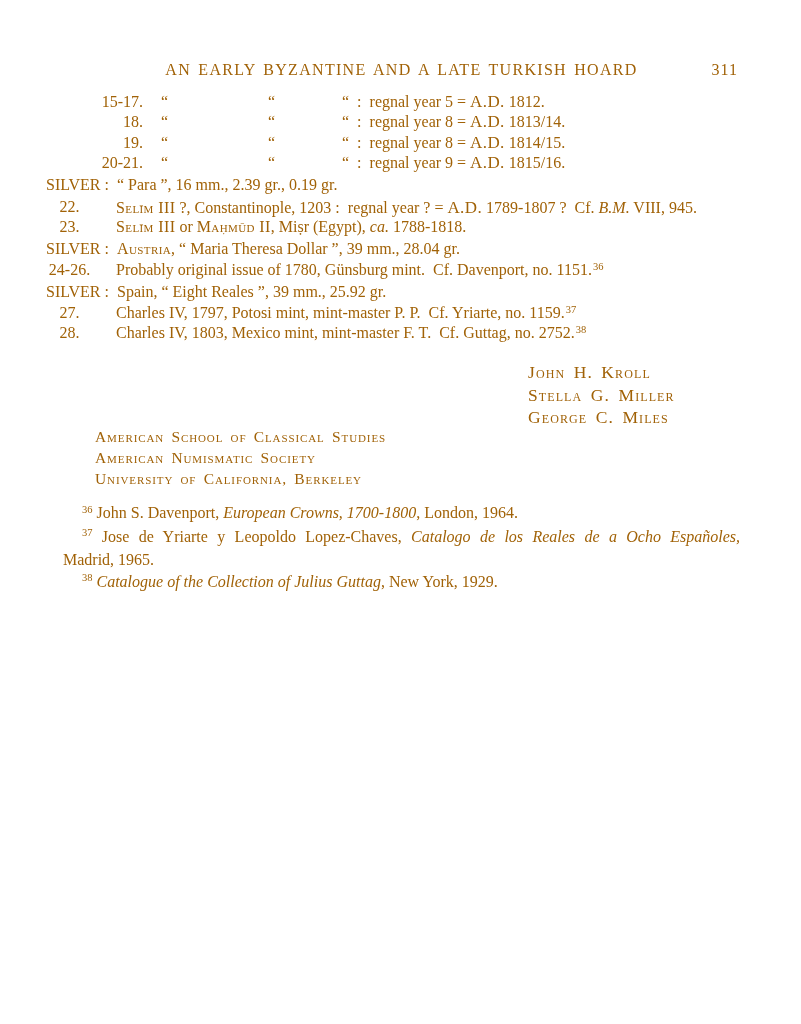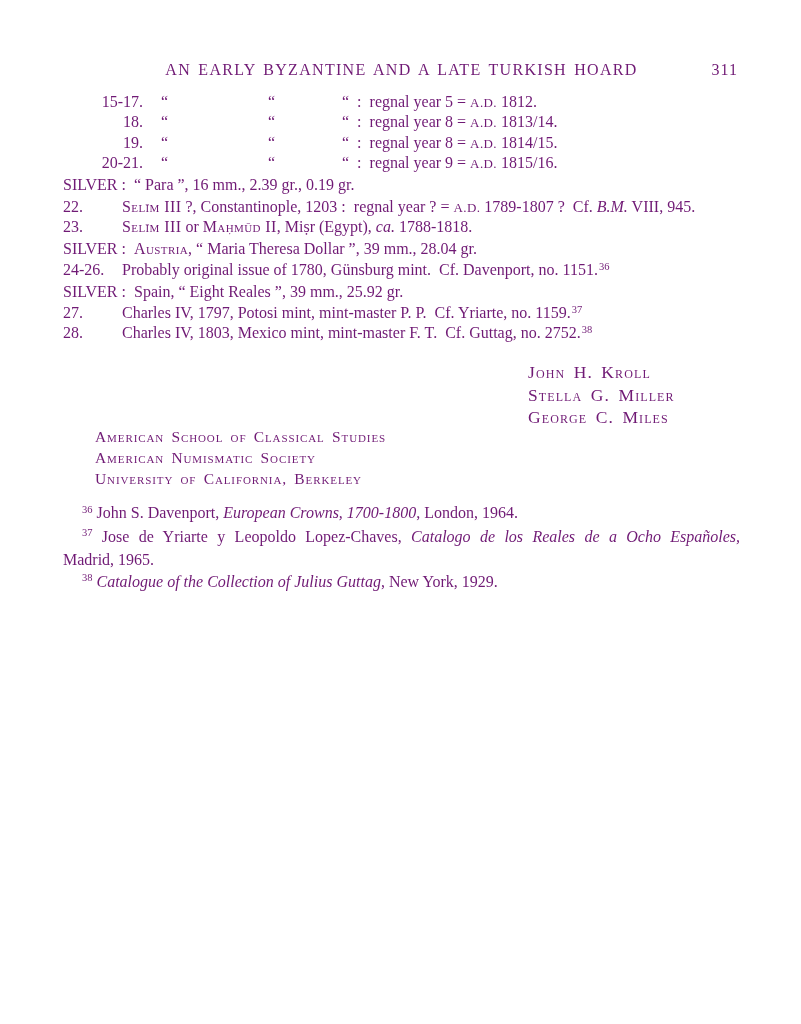--- a/index.html
+++ b/index.html
@@ -3,44 +3,44 @@
 <meta charset="utf-8">
 <style>
   html, body { margin: 0; padding: 0; background: #ffffff; }
   .page {
     position: relative;
     width: 801px;
     height: 1024px;
     background: #ffffff;
     overflow: hidden;
     font-family: "Liberation Serif", "DejaVu Serif", serif;
-    color: #701a75;
+    color: #a16207;
     font-size: 16px;
   }
-  .line { position: absolute; left: 63px; white-space: pre; }
+  .line { position: absolute; left: 46px; white-space: pre; }
   .header { position: absolute; top: 61px; left: 63px; width: 677px; height: 20px; }
   .running-title {
     display: block; text-align: center;
     font-size: 16px; letter-spacing: 1.3px; word-spacing: 2px;
     white-space: pre;
   }
   .page-number { position: absolute; right: 2px; top: 0; letter-spacing: 1px; }
 
   
   .crows { position: absolute; top: 92px; left: 63px; }
   .crow { display: flex; height: 20.4px; line-height: 20.4px; }
   .crow span { white-space: pre; }
   .cnum { width: 80px; text-align: right; }
   .cd1 { width: 125px; padding-left: 18px; box-sizing: border-box; }
   .cd2 { width: 74px; }
   .cdesc { }
 
   
   .item { display: flex; }
-  .inum { width: 47px; text-align: left; margin-right: 12px; white-space: pre; }
+  .inum { width: 47px; text-align: center; margin-right: 23px; white-space: pre; }
   .itext { white-space: pre; }
 
   .sig-block { position: absolute; top: 361px; left: 528px; font-family: Liberation Serif, serif; }
   .sig-line {
     font-variant: small-caps; font-size: 17.5px; height: 22.5px; line-height: 22.5px;
     letter-spacing: 1.1px; word-spacing: 3px; white-space: pre;
   }
   .aff-block { position: absolute; top: 426px; left: 95px; }
   .aff-line {
     font-variant: small-caps; font-size: 15.5px; height: 21px; line-height: 21px;
@@ -54,21 +54,21 @@
     white-space: normal;
     text-align: justify;
     text-align-last: justify;
     text-indent: 18px;
     padding-left: 0;
   }
 
   
   .sc { font-variant: small-caps; letter-spacing: 0.4px; }
   .it { font-style: italic; }
-  .ad { font-size: 13px; letter-spacing: 0.4px; }
+  .ad { font-size: 17px; letter-spacing: 0.4px; }
   .sup { font-size: 10.5px; position: relative; top: -5.5px; margin-left: 1px; }
 </style>
 </head>
 <body>
 
 <div class="page">
 
   <div class="header">
     <span class="running-title">AN EARLY BYZANTINE AND A LATE TURKISH HOARD</span>
     <span class="page-number">311</span>

